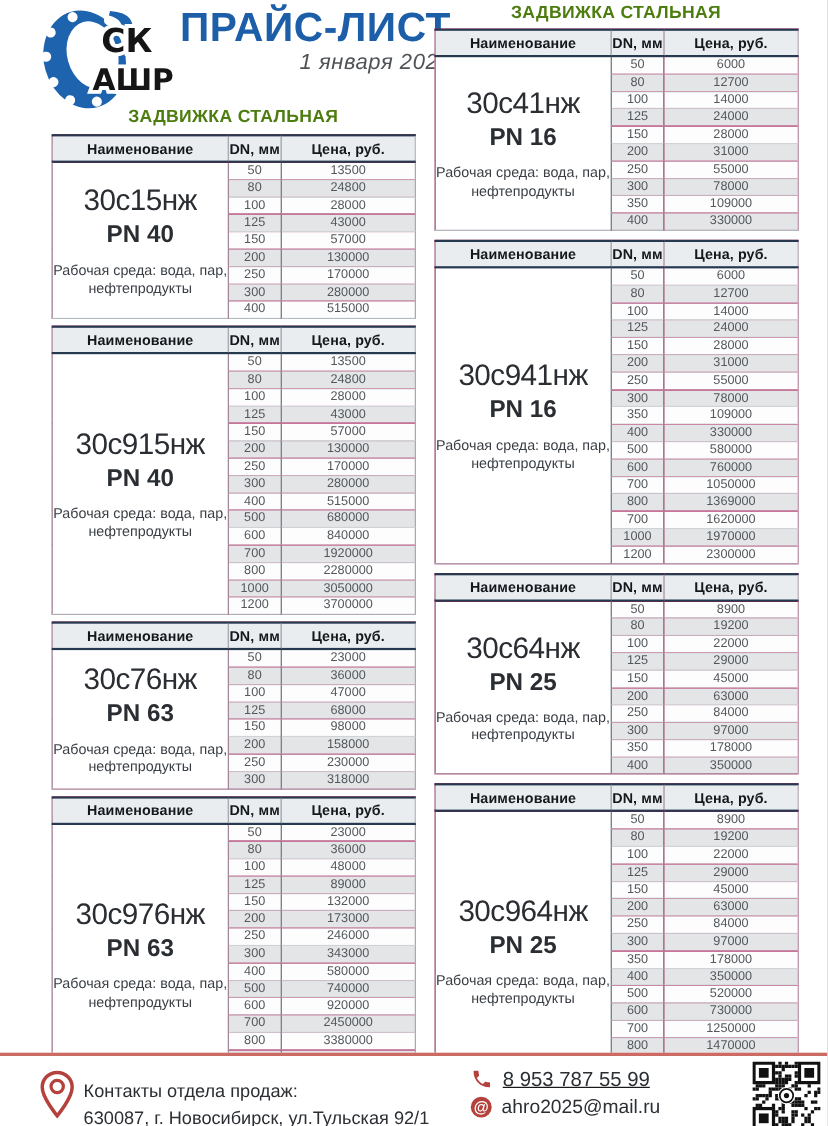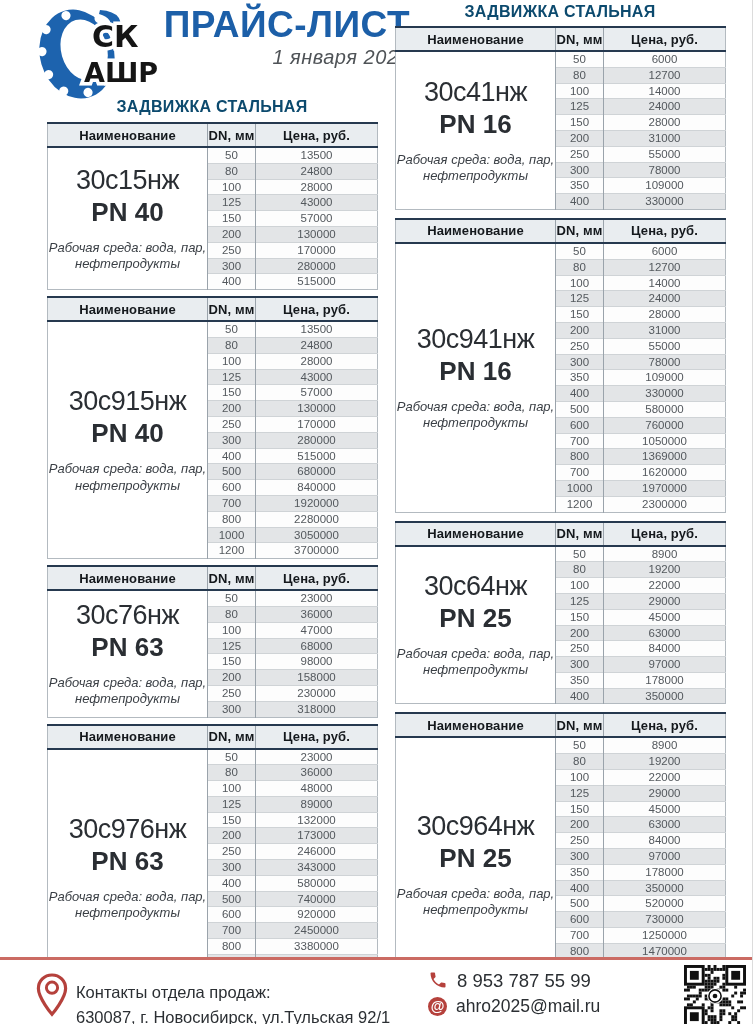--- a/index.html
+++ b/index.html
@@ -4,21 +4,21 @@
 <style>
   html,body{margin:0;padding:0;background:#ffffff;}
   .page{position:relative;width:753px;height:1024px;background:#fff;overflow:hidden;
         font-family:"Liberation Sans",sans-serif;border-right:1px solid #dcdcdc;box-sizing:border-box;}
   
   .logo{position:absolute;left:22px;top:4px;width:136px;height:96px;}
   .title-block{position:absolute;left:150px;top:6px;width:260px;text-align:right;}
   .main-title{font-size:37px;font-weight:bold;color:#1c5fa8;letter-spacing:0.5px;line-height:1.05;}
   .date-line{font-size:20px;color:#4f5357;margin-top:1px;letter-spacing:0.5px;font-style:italic;}
   .section-heading{position:absolute;width:330px;text-align:center;font-size:16px;
-        font-weight:bold;color:#0c4a6e;letter-spacing:0.3px;}
+        font-weight:bold;color:#4d7c0f;letter-spacing:0.3px;}
   .sh-left{left:47px;top:98px;}
   .sh-right{left:395px;top:3px;}
   
   .col{position:absolute;width:330px;display:flex;flex-direction:column;}
   .col-left{left:47px;top:122px;gap:6px;}
   .col-right{left:395px;top:26px;gap:8px;}
   
   table.price-table{border-collapse:collapse;width:330px;table-layout:fixed;background:#be185d;
         border:1px solid #b3bac0;}
   table.price-table col.c-name{width:160px;} table.price-table col.c-dn{width:48px;}
@@ -26,30 +26,30 @@
   table.price-table thead th{background:#e9edf0;border-top:2px solid #26394f;border-bottom:2px solid #26394f;
         height:22px;font-size:13px;color:#14181c;padding:0;font-weight:bold;letter-spacing:0.1px;}
   table.price-table thead th.sep{border-left:1px solid #9aa3ab;}
   table.price-table td{padding:0;height:14.8px;line-height:14.8px;font-size:11.5px;color:#53585d;
         text-align:center;overflow:hidden;}
   td.data-cell{border-left:1px solid #9aa3ab;border-top:1px solid #cfd3d6;}
   tr:nth-child(even) td.data-cell{background:#e3e5e7;}
   tr:nth-child(odd) td.data-cell{background:#fdfdfd;}
   td.name-cell{background:#ffffff;vertical-align:middle;}
   .model-name{font-size:27px;font-weight:normal;color:#2a2e33;letter-spacing:-0.5px;line-height:1.15;}
-  .model-pn{font-size:26px;font-weight:bold;color:#2a2e33;letter-spacing:0px;line-height:1.15;margin-top:2px;}
-  .media-note{font-size:13px;font-style:italic;color:#3a3f45;margin:12px auto 0;max-width:210px;line-height:1.25;}
+  .model-pn{font-size:22px;font-weight:bold;color:#2a2e33;letter-spacing:0px;line-height:1.15;margin-top:2px;}
+  .media-note{font-size:13px;color:#3a3f45;margin:12px auto 0;max-width:210px;line-height:1.25;}
   
   .footer{position:absolute;left:0;top:957px;width:753px;height:67px;border-top:3px solid #cb6b63;
         background:#fff;}
   .pin-icon{position:absolute;left:36px;top:13px;}
   .contacts-text{position:absolute;left:76px;top:20px;color:#2b2f33;}
   .contacts-label{font-size:16.5px;line-height:1.5;}
   .contacts-address{font-size:16.5px;line-height:1.5;}
-  .phone-row{position:absolute;left:428px;top:10px;display:flex;align-items:flex-start;gap:9px;}
+  .phone-row{position:absolute;left:428px;top:10px;display:flex;align-items:center;gap:9px;text-decoration:underline;}
   .email-row{position:absolute;left:428px;top:36px;display:flex;align-items:center;gap:9px;}
   .phone-text{font-size:18.5px;color:#2b2f33;}
   .email-text{font-size:17.5px;color:#2b2f33;text-align:center;}
   .at-badge{width:19px;height:19px;border-radius:50%;background:#b5413c;color:#fff;font-size:14px;
         line-height:19px;text-align:center;font-weight:bold;}
   .qr{position:absolute;right:7px;top:5px;}
 </style>
 </head>
 <body>
 

